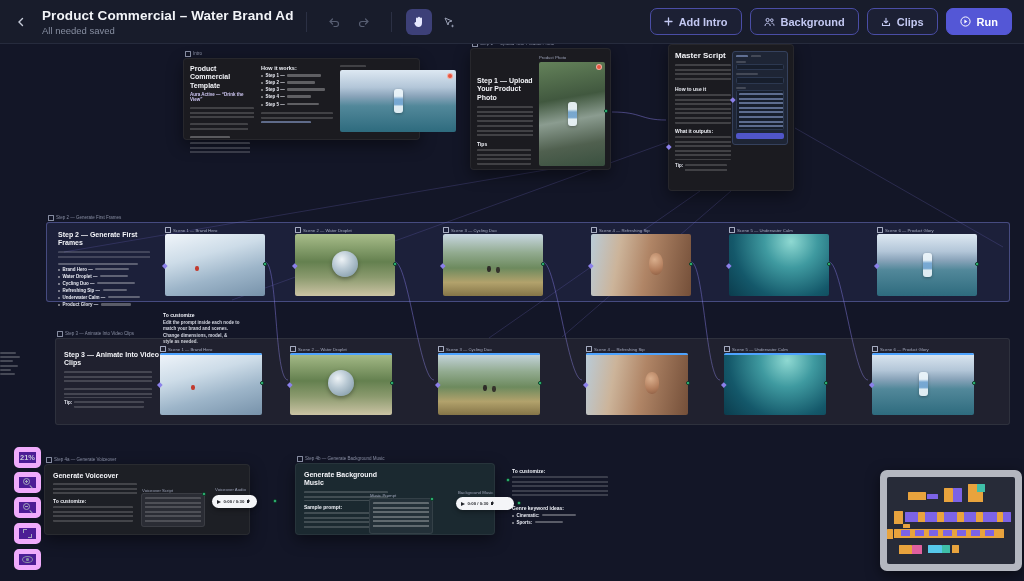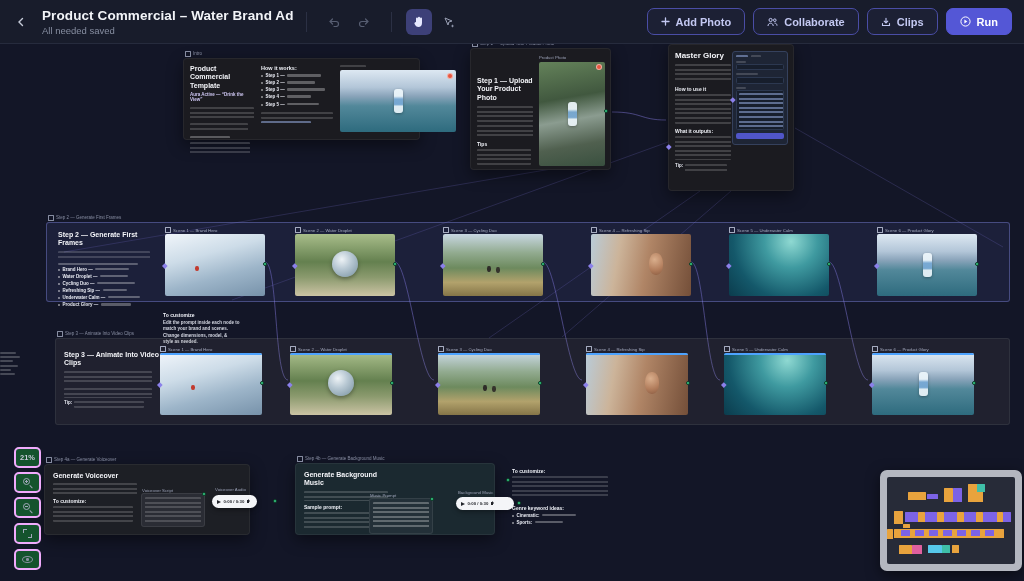--- a/index.html
+++ b/index.html
@@ -77,21 +77,21 @@
   .vol{width:5px;height:5px;position:relative}
   .vol::before{content:"";position:absolute;left:0;top:1.2px;width:2px;height:2.6px;background:#23252b}
   .vol::after{content:"";position:absolute;left:1.6px;top:0;border-left:2.4px solid #23252b;border-top:2.5px solid transparent;border-bottom:2.5px solid transparent}
   .alabel{position:absolute;font-size:4.3px;color:#9aa0b5;white-space:nowrap}
 
   
   #mp-panel{position:absolute;right:5px;top:6px;width:56px;height:94px;background:#1e2535;border:1px solid #35415d;border-radius:3px;padding:3px;cursor:pointer}
   .fld{background:#171e2c;border:.5px solid #2c3850;border-radius:1.5px}
 
   
-  .ztool{position:absolute;left:14px;width:27px;height:21px;background:#14532d;border:2px solid #f0abfc;border-radius:5px;color:#a2a8ba;display:flex;align-items:center;justify-content:center;cursor:pointer}
+  .ztool{position:absolute;left:14px;width:27px;height:21px;background:#4c1d95;border:5px solid #f0abfc;border-radius:5px;color:#a2a8ba;display:flex;align-items:center;justify-content:center;cursor:pointer}
   .zlevel{font-size:7.5px;font-weight:700;color:#c8ccda}
   .mag{position:relative;width:9px;height:9px}
   .mag i{position:absolute;left:0;top:0;width:7px;height:7px;border:1.1px solid #a2a8ba;border-radius:50%}
   .mag b{position:absolute;left:6.5px;top:6.5px;width:3.5px;height:1.2px;background:#a2a8ba;transform:rotate(45deg);transform-origin:0 0;border-radius:1px}
   .mag s{position:absolute;left:1.6px;top:2.9px;width:3.8px;height:1.1px;background:#a2a8ba;text-decoration:none}
   .mag.plus u{position:absolute;left:2.95px;top:1.55px;width:1.1px;height:3.8px;background:#a2a8ba}
   .expand{position:relative;width:9px;height:9px}
   .expand::before,.expand::after{content:"";position:absolute;width:3px;height:3px;border:1.1px solid #a2a8ba}
   .expand::before{left:0;top:0;border-right:none;border-bottom:none}
   .expand::after{right:0;bottom:0;border-left:none;border-top:none}
@@ -147,32 +147,32 @@
         </svg>
     </div>
 
     <div id="tb-right">
       <div class="btn">
         <span class="bi">
             <svg width="9" height="9" viewBox="0 0 9 9">
               <path d="M4.5 1 V8 M1 4.5 H8" stroke="currentColor" stroke-width="1.3" stroke-linecap="round"></path>
             </svg>
           </span>
-        <span>Add Photo</span>
+        <span>Add Intro</span>
       </div>
       <div class="btn">
         <span class="bi">
             <svg width="11" height="10" viewBox="0 0 11 10">
               <circle cx="3.6" cy="3" r="1.6" fill="none" stroke="currentColor" stroke-width="1"></circle>
               <path d="M1 9 c0-1.8 1.2-2.8 2.6-2.8 S6.2 7.2 6.2 9" fill="none" stroke="currentColor" stroke-width="1"></path>
               <circle cx="7.8" cy="3.2" r="1.3" fill="none" stroke="currentColor" stroke-width="1"></circle>
               <path d="M7.5 6.1 c1.6 0 2.5 1 2.5 2.6" fill="none" stroke="currentColor" stroke-width="1"></path>
             </svg>
           </span>
-        <span>Collaborate</span>
+        <span>Background</span>
       </div>
       <div class="btn">
         <span class="bi">
             <svg width="10" height="10" viewBox="0 0 10 10">
               <path d="M1.5 6.5 V8.5 H8.5 V6.5" fill="none" stroke="currentColor" stroke-width="1.1" stroke-linecap="round"></path>
               <path d="M5 1.2 V5.8 M3.2 4.2 L5 6 L6.8 4.2" fill="none" stroke="currentColor" stroke-width="1.1" stroke-linecap="round"></path>
             </svg>
           </span>
         <span>Clips</span>
       </div>
@@ -266,21 +266,21 @@
       <div style="position:relative">
         <div style="font-size:4.3px;color:#9aa0b5;margin-bottom:2px">Product Photo</div>
         <div class="pic bottle" style="width:66px;height:104px;background:linear-gradient(170deg,#64825a 0%,#41583f 35%,#8b9c90 55%,#50604f 78%,#39503f 100%)"></div>
         <div class="badge" style="right:3px;top:9px"></div>
         <div class="dot" style="right:-3px;top:50%"></div>
       </div>
     </div>
 
     <div class="card" id="card-master" style="left:668px;top:0px;width:126px;height:147px;padding:6px">
       <div style="width:58px">
-        <div style="font-size:8px;font-weight:700;color:#f3f4f8">Master Glory</div>
+        <div style="font-size:8px;font-weight:700;color:#f3f4f8">Master Script</div>
         <div class="skel dim" style="width:56px;height:18px;margin-top:4px"></div>
         <div class="h3" style="margin-top:4px">How to use it</div>
         <div class="skel dim" style="width:56px;height:30px;margin-top:2px"></div>
         <div class="h3" style="margin-top:4px">What it outputs:</div>
         <div class="skel dim" style="width:56px;height:24px;margin-top:2px"></div>
         <div style="display:flex;gap:2px;margin-top:4px;align-items:flex-start">
           <span class="bt">Tip:</span>
           <span class="skel dim" style="width:42px;height:9px"></span>
         </div>
       </div>

